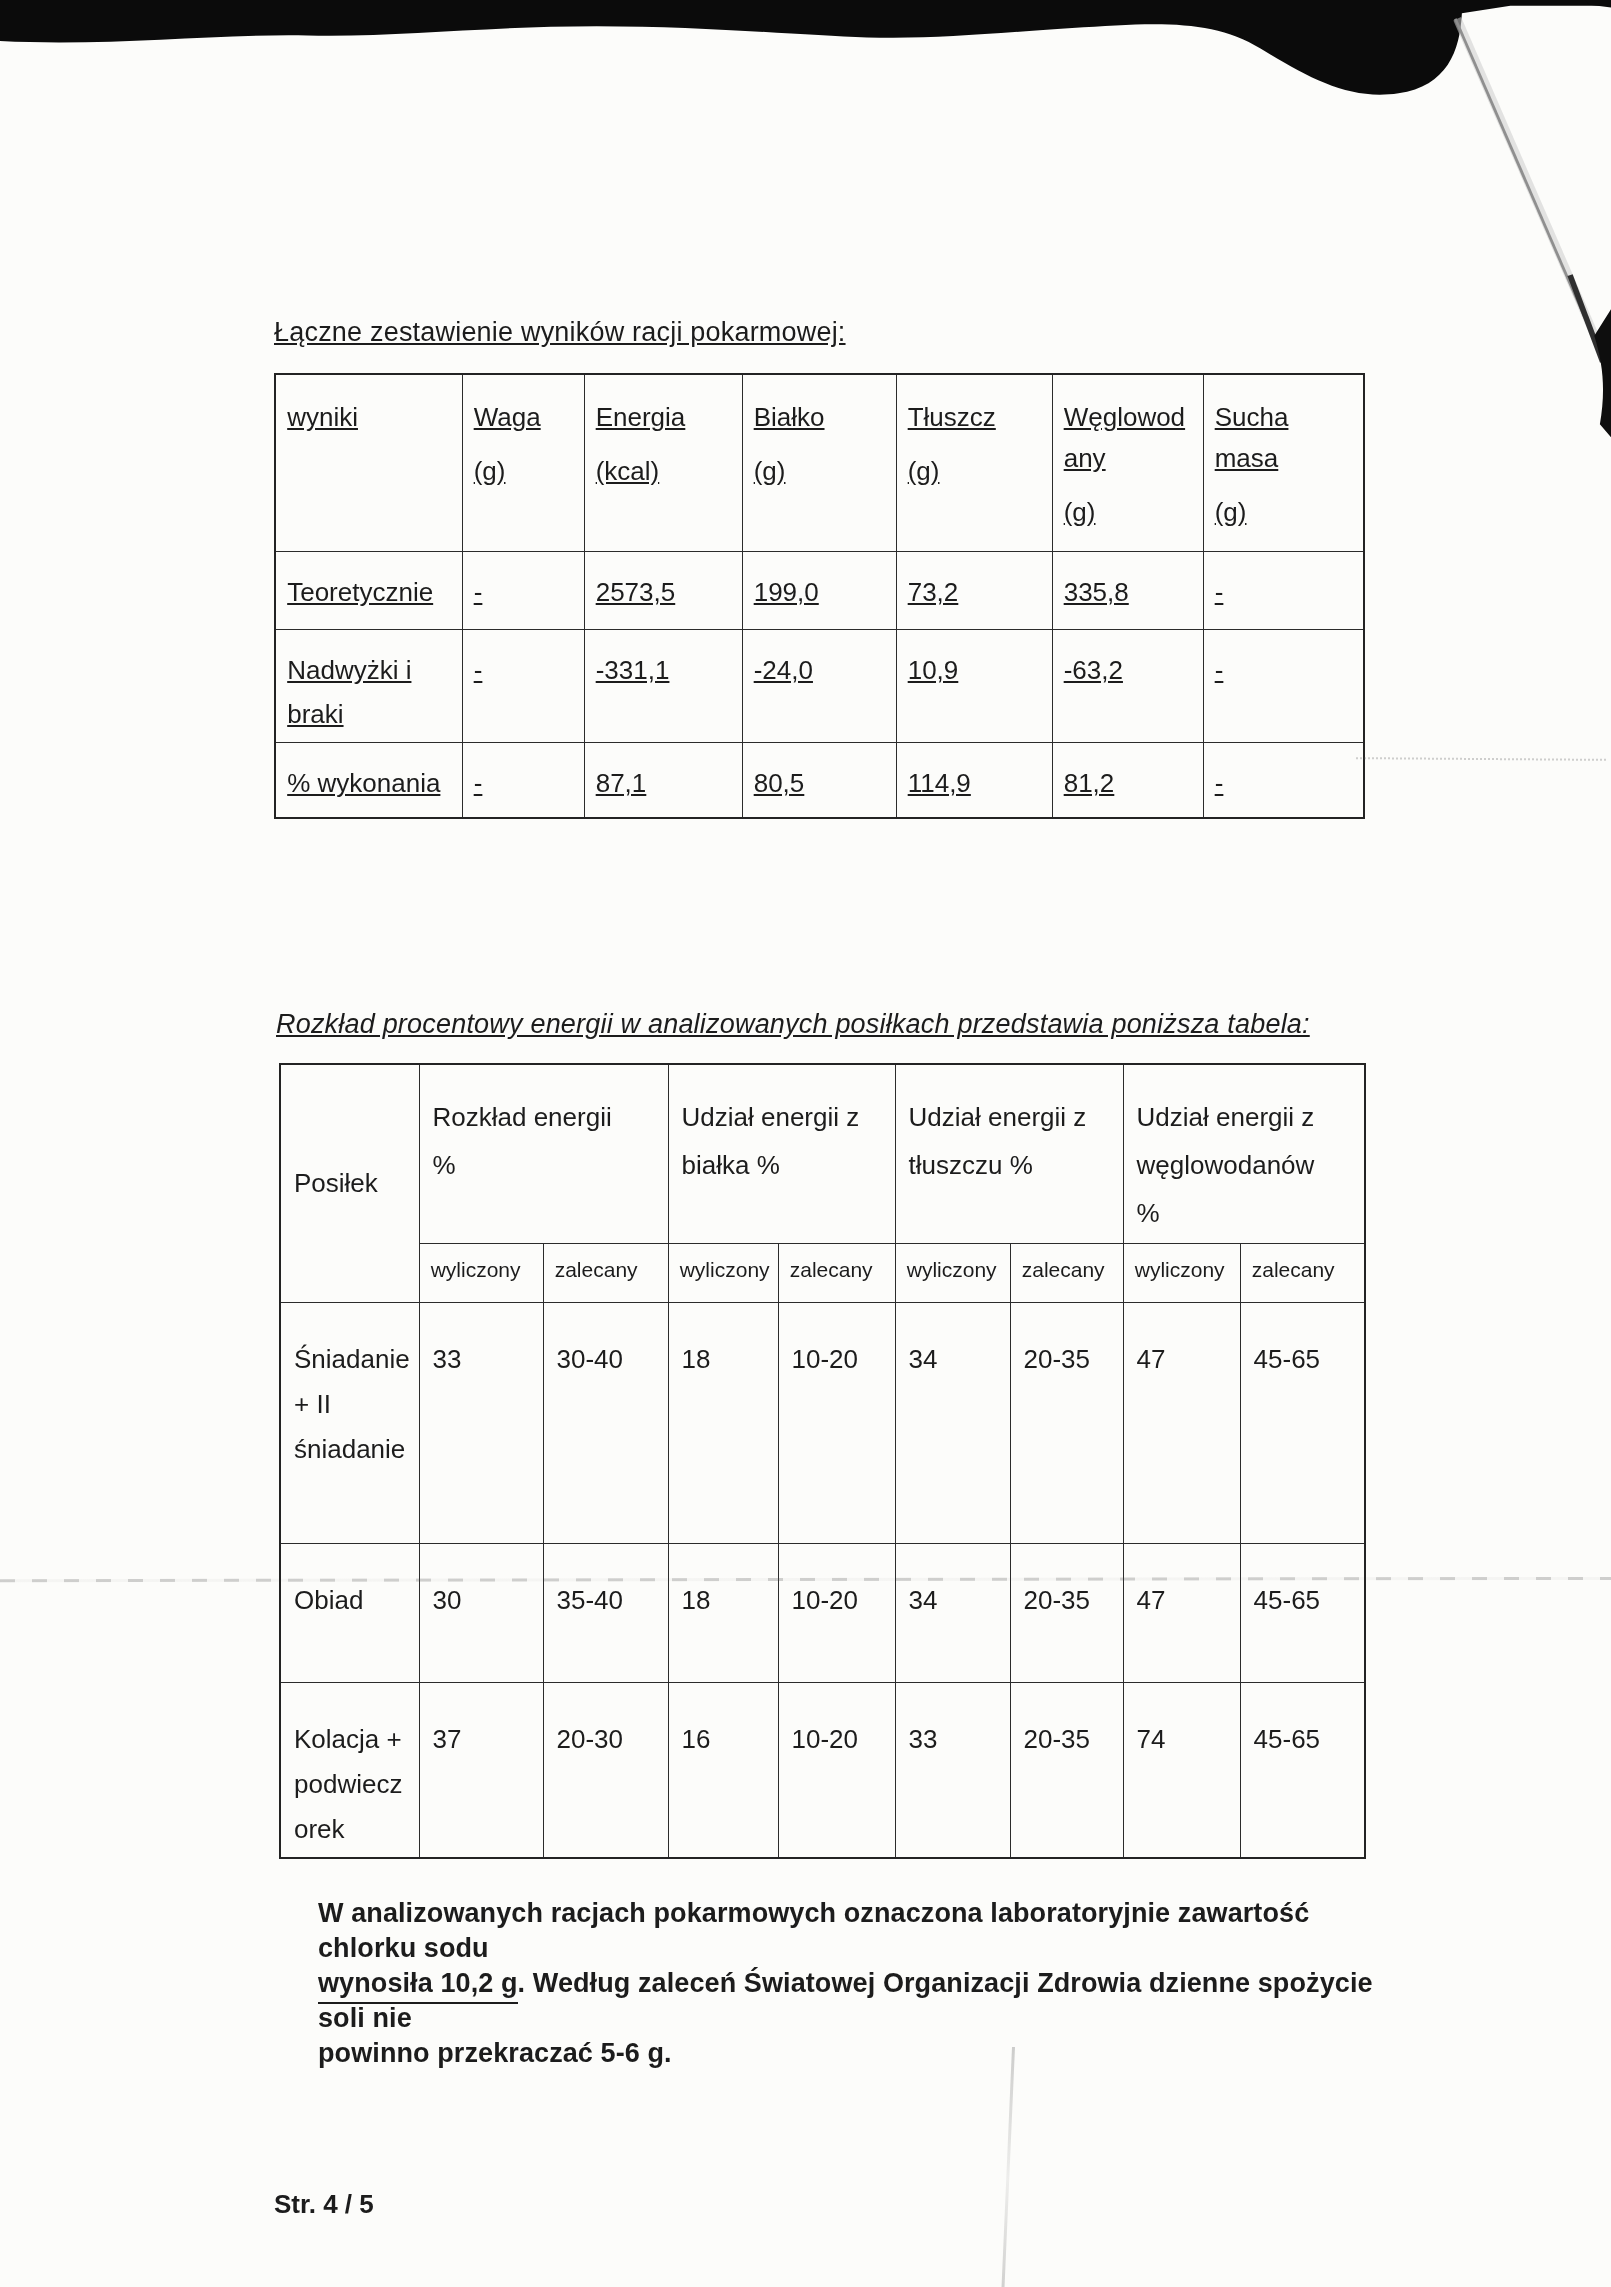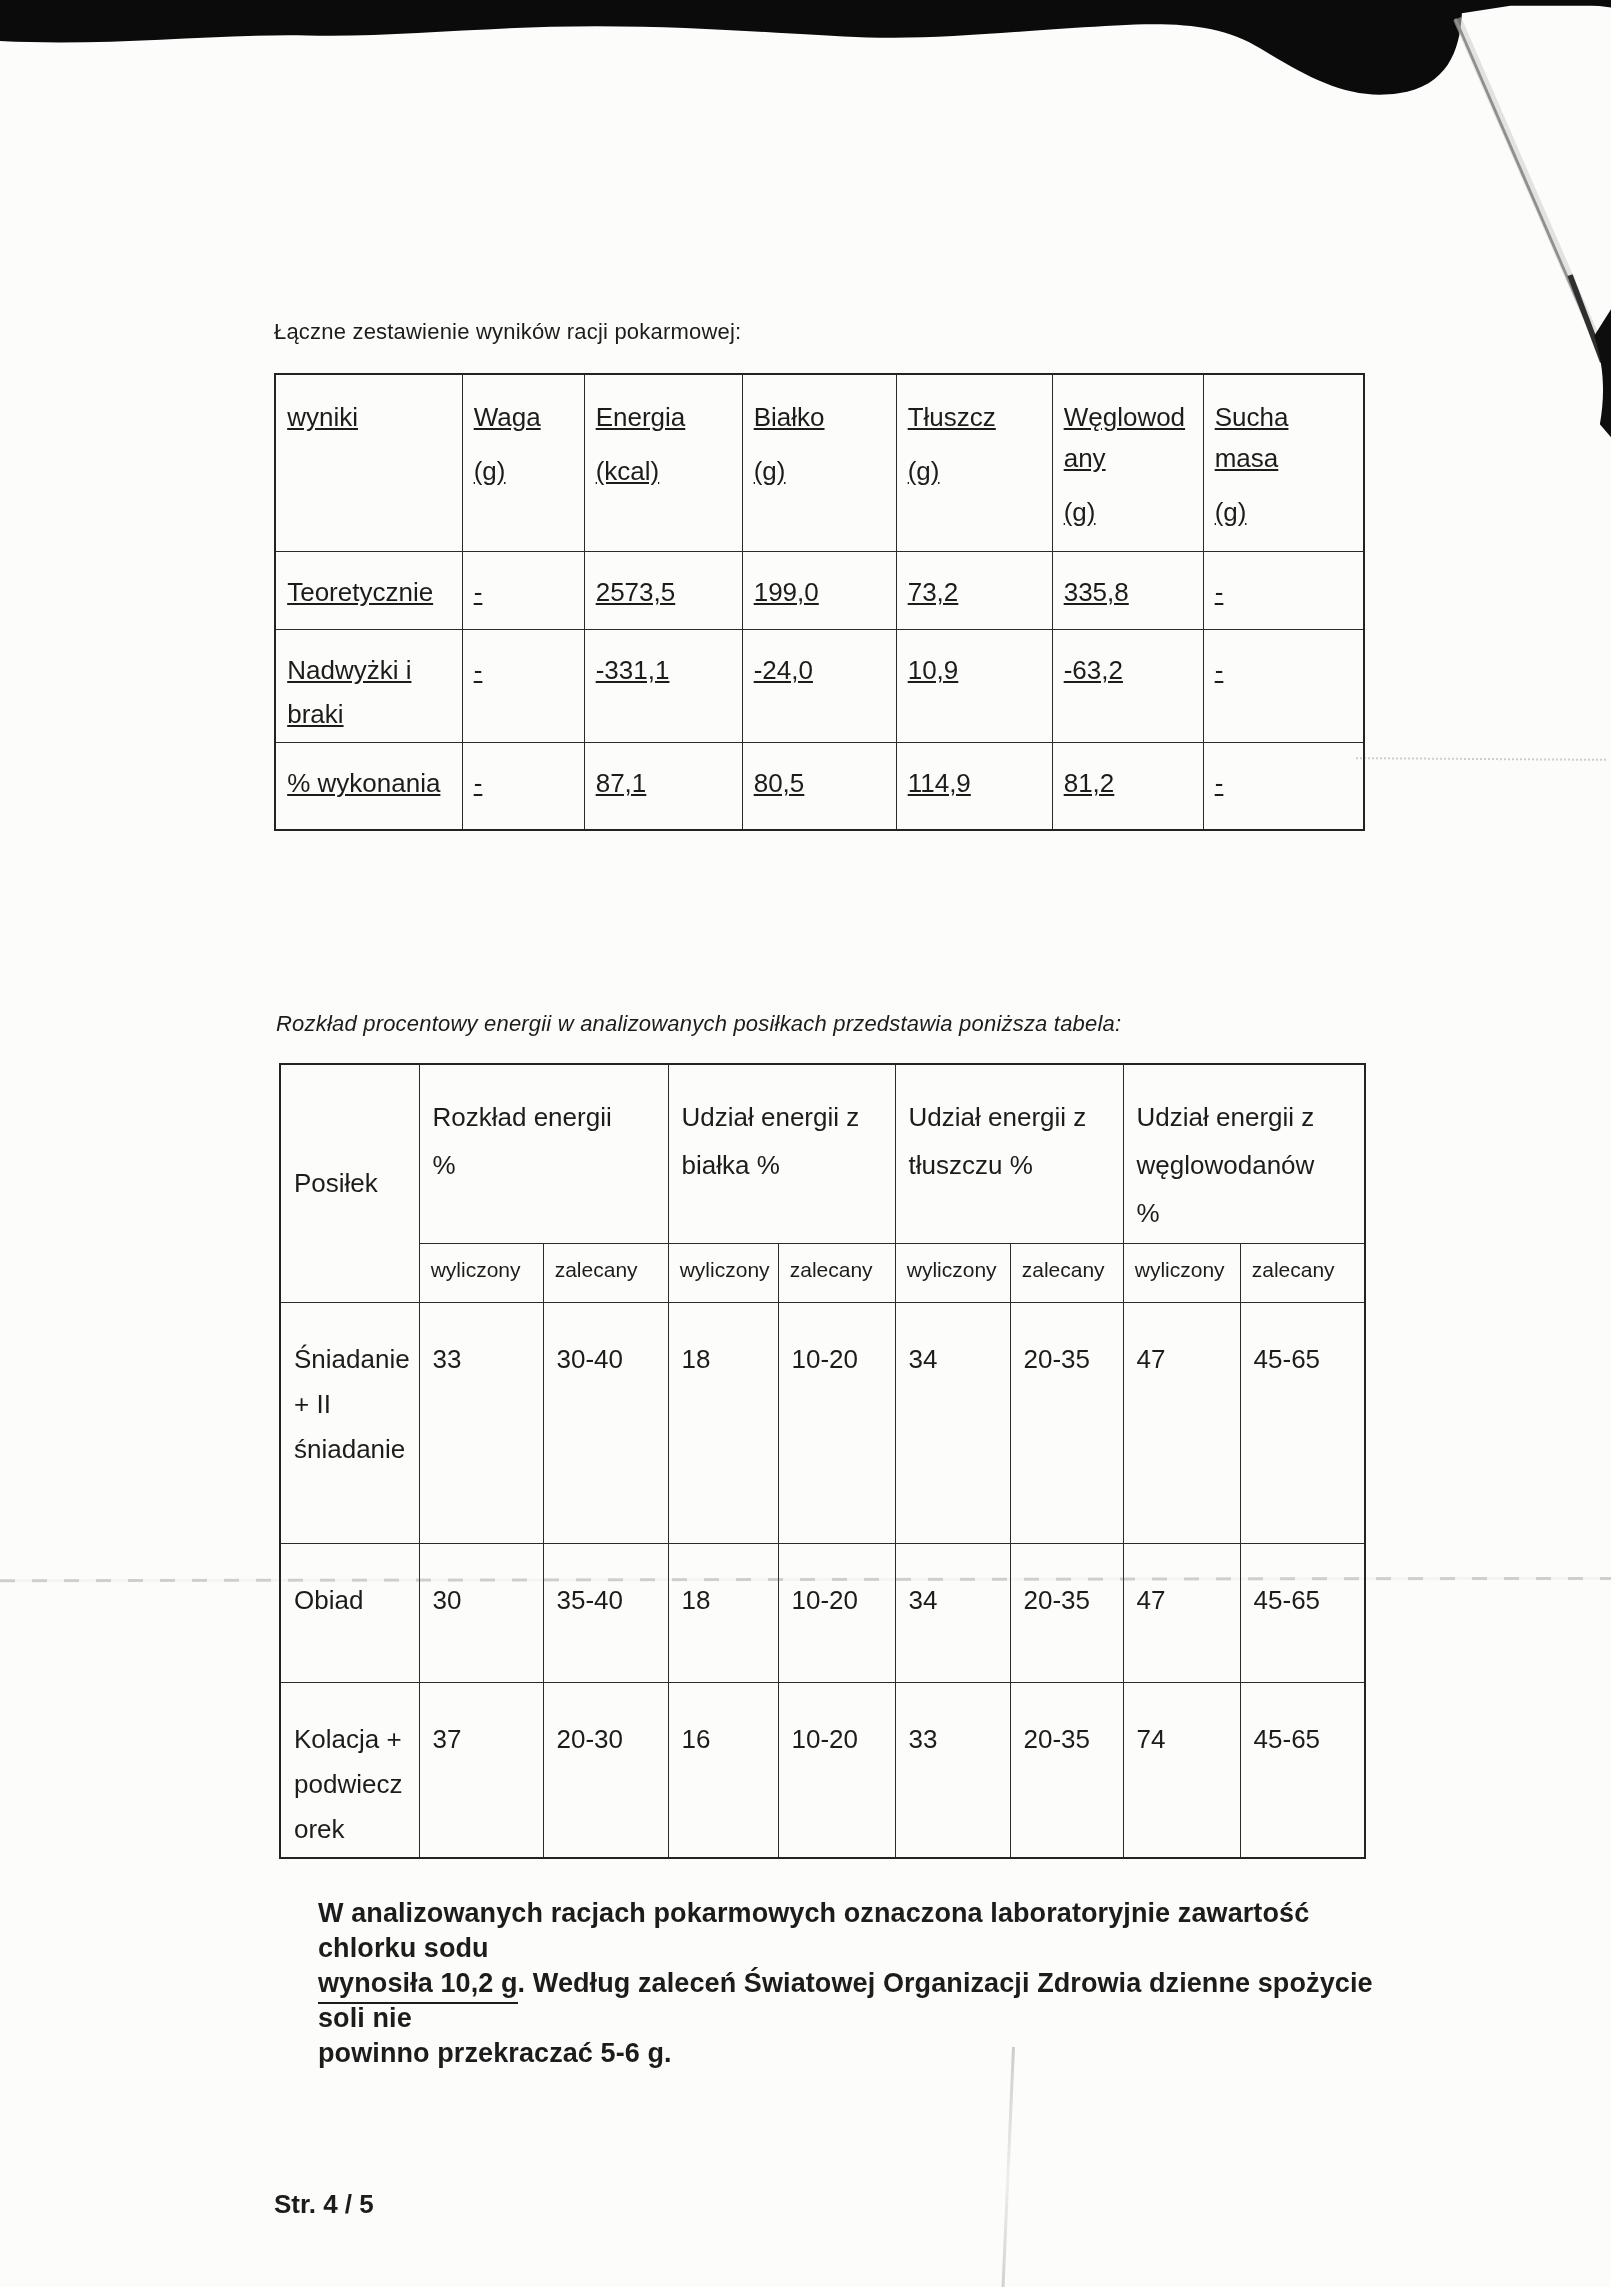--- a/index.html
+++ b/index.html
@@ -3,21 +3,21 @@
 <meta charset="utf-8">
 <style>
   html,body{margin:0;padding:0;background:#ffffff;}
   #page{
     position:relative;width:1612px;height:2288px;margin:0 auto;
     background:#fcfcfa;overflow:hidden;
     font-family:"Liberation Sans", sans-serif;color:#1c1c1c;
   }
   .abs{position:absolute;}
   
-  .doc-title{font-size:22px;line-height:34px;letter-spacing:0.2px;}
+  .doc-title{font-size:27px;line-height:34px;letter-spacing:0.2px;text-decoration:underline;}
   .doc-title.italic{font-style:italic;}
   .para{font-size:27px;line-height:35px;font-weight:bold;letter-spacing:0.1px;}
   .para .ul{border-bottom:2.8px solid #1c1c1c;padding-bottom:4px;}
   .footer{font-size:26px;font-weight:bold;}
   
   table{border-collapse:collapse;table-layout:fixed;background:transparent;}
   .t1, .t2{border:2.8px solid #232323;}
   .t1 td, .t2 td{border:1.9px solid #2b2b2b;vertical-align:top;overflow:hidden;}
   .t1 td{font-size:26px;line-height:41px;padding:22.4px 9.3px 5.6px 11.2px;text-decoration:underline;}
   .t1 .unit{margin-top:13px;}
@@ -117,21 +117,21 @@
           <div>Nadwyżki i</div>
           <div>braki</div>
         </td>
         <td class="datacell">-</td>
         <td class="datacell">-331,1</td>
         <td class="datacell">-24,0</td>
         <td class="datacell">10,9</td>
         <td class="datacell">-63,2</td>
         <td class="datacell">-</td>
       </tr>
-      <tr style="height:88px">
+      <tr style="height:76px">
         <td class="datacell">
             <div>% wykonania</div>
           </td>
         <td class="datacell">-</td>
         <td class="datacell">87,1</td>
         <td class="datacell">80,5</td>
         <td class="datacell">114,9</td>
         <td class="datacell">81,2</td>
         <td class="datacell">-</td>
       </tr>

